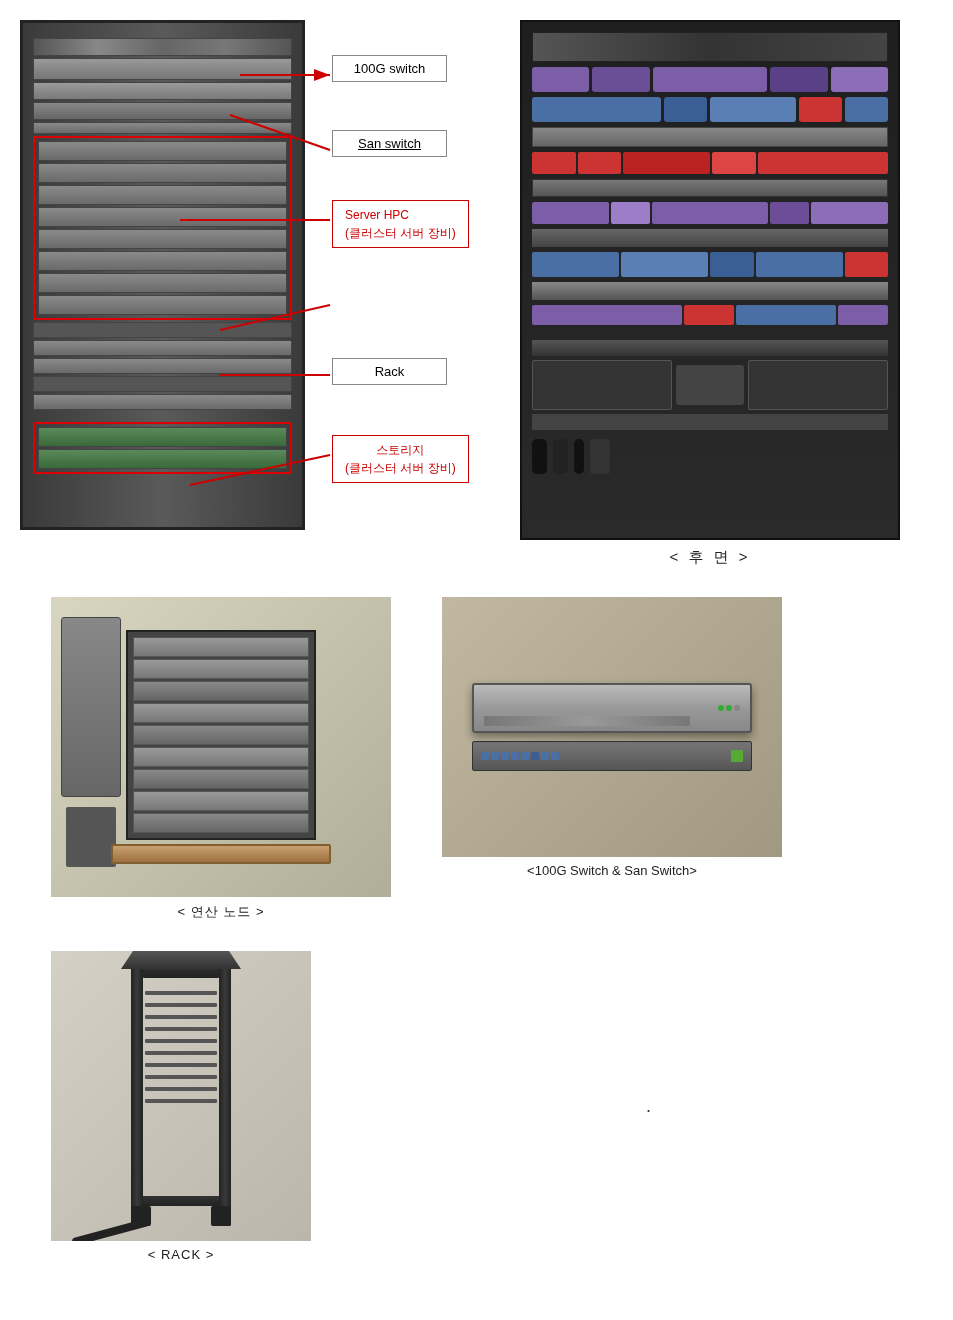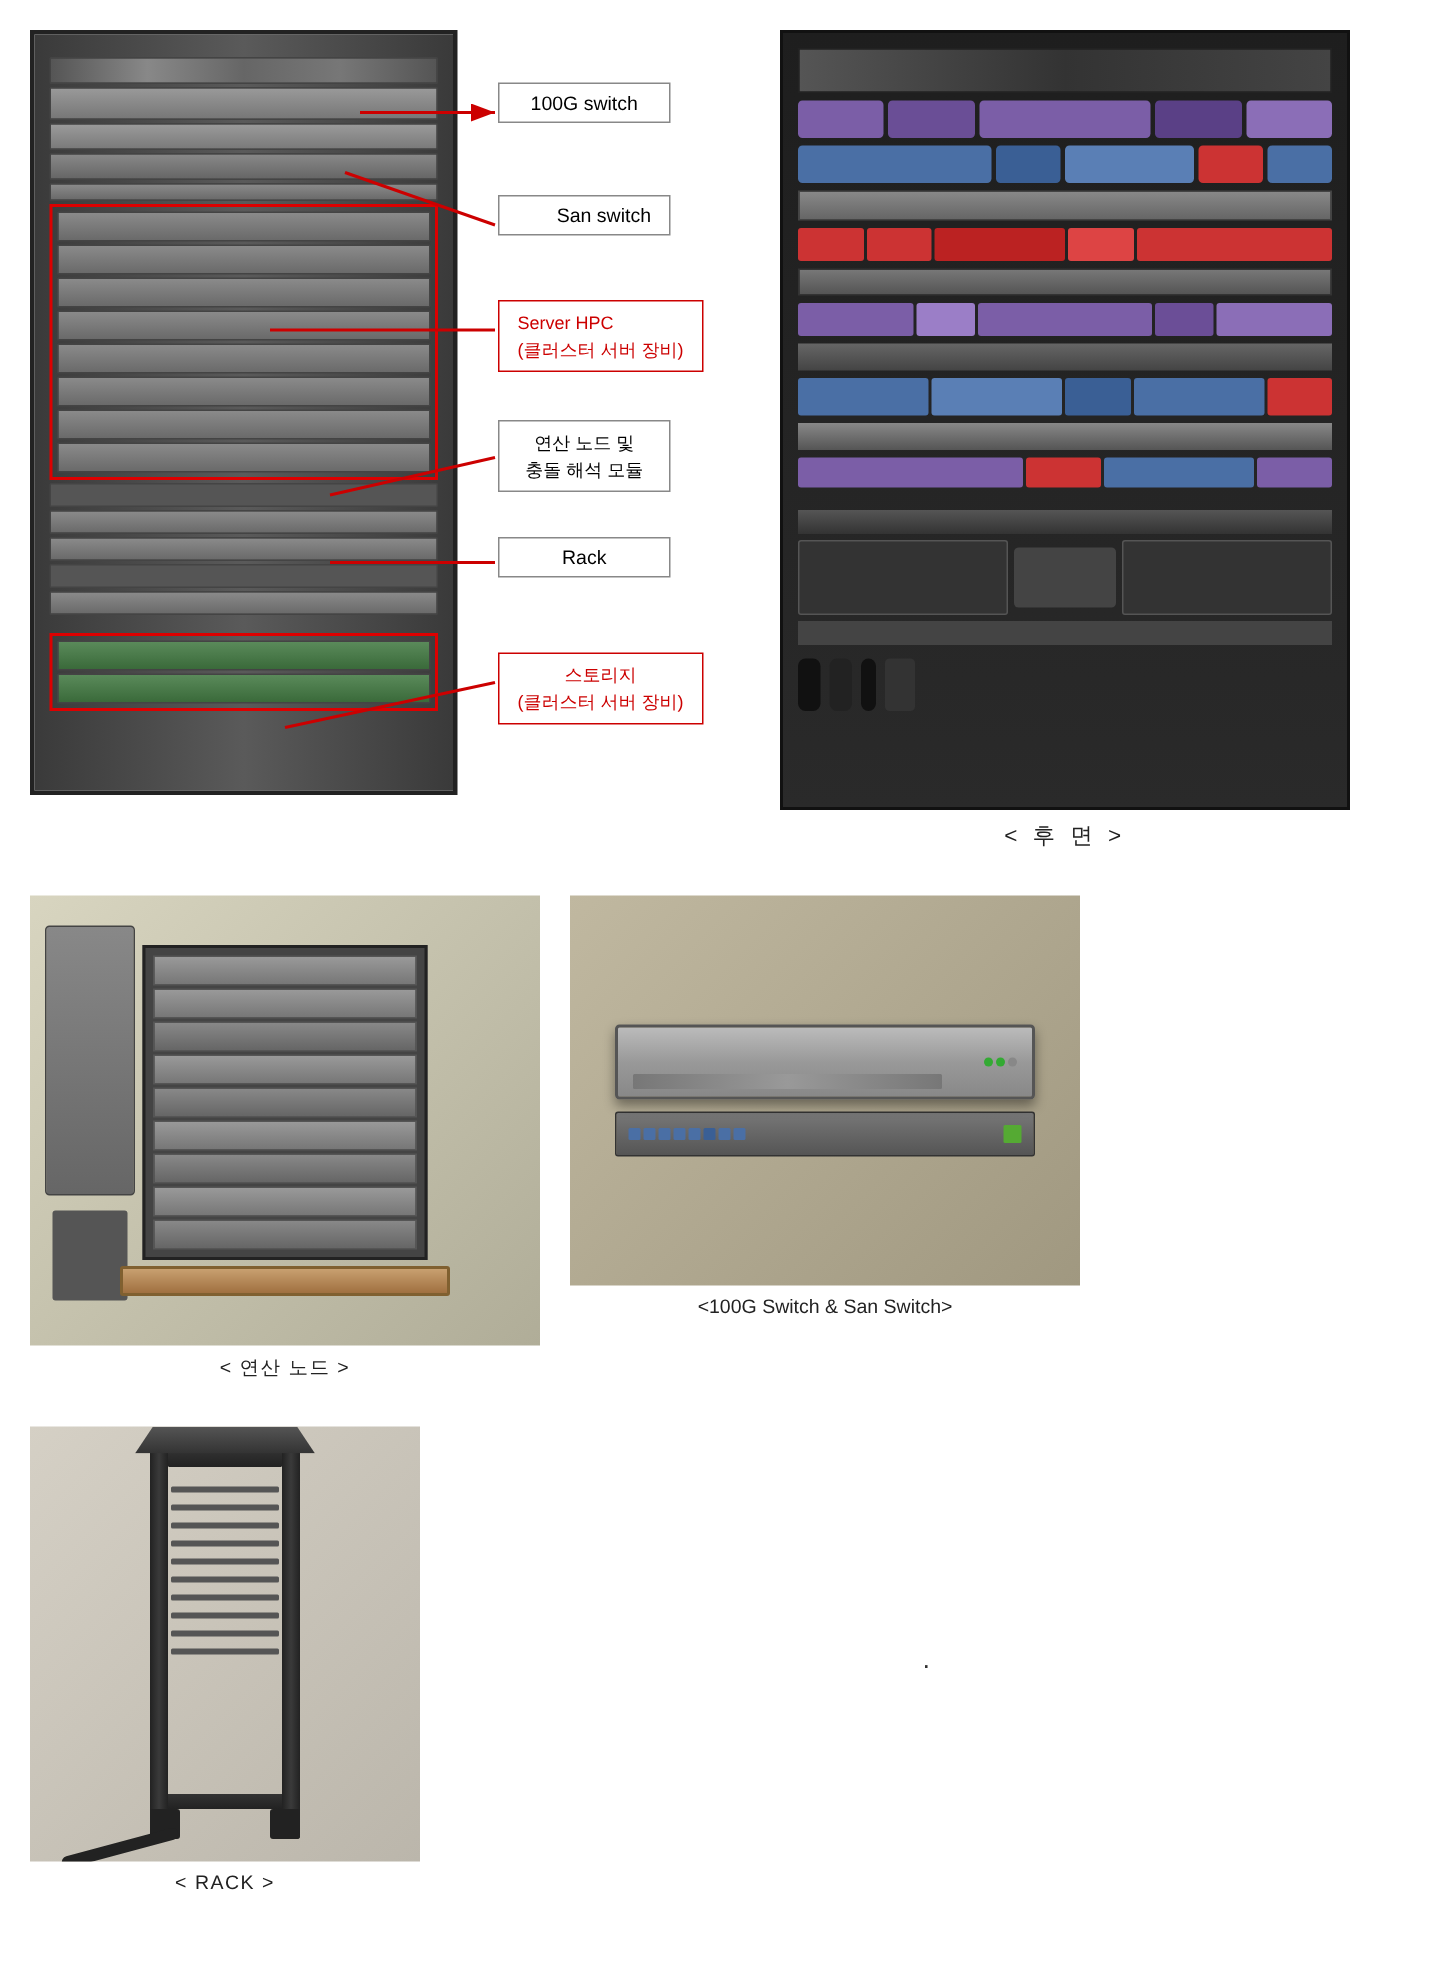--- a/index.html
+++ b/index.html
@@ -60,20 +60,21 @@
     .bottom-section {
       display: flex;
       gap: 20px;
       align-items: flex-start;
     }
 
     .section-wrapper {
       display: flex;
       flex-direction: column;
       align-items: center;
+      margin-left: 31px;
     }
 
     
 
     
     .front-rack-sim {
       width: 285px;
       height: 510px;
       background: linear-gradient(to right, #3a3a3a, #5a5a5a, #3a3a3a);
       border: 3px solid #222;
@@ -172,31 +173,28 @@
             <marker id="arrowhead" markerWidth="8" markerHeight="6" refX="8" refY="3" orient="auto">
               <polygon points="0 0, 8 3, 0 6" fill="#cc0000"></polygon>
             </marker>
           </defs>
         </svg>
 
         <div style="position:absolute; left:312px; top:35px; border:1.5px solid #888; background:#fff; padding:5px 12px; font-size:13px; min-width:115px; text-align:center;">
           <span>100G switch</span>
         </div>
 
-        <div style="position:absolute; left:312px; top:110px; border:1.5px solid #888; background:#fff; padding:5px 12px; font-size:13px; min-width:115px; text-align:right;">
+        <div style="position:absolute; left:312px; top:110px; border:1.5px solid #888; background:#fff; padding:5px 12px; font-size:13px; min-width:115px; text-align:center;text-decoration:underline;">
           <span>San switch</span>
         </div>
 
         <div style="position:absolute; left:312px; top:180px; border:1.5px solid #cc0000; background:#fff; padding:5px 12px; font-size:12px; min-width:115px; color:#cc0000; line-height:1.5;">
           Server HPC<br>(클러스터 서버 장비)
         </div>
 
-        <div style="position:absolute; left:312px; top:260px; border:1.5px solid #888; background:#fff; padding:5px 12px; font-size:12px; min-width:115px; text-align:center; line-height:1.5;">
-          연산 노드 및<br>충돌 해석 모듈
-        </div>
 
         <div style="position:absolute; left:312px; top:338px; border:1.5px solid #888; background:#fff; padding:5px 12px; font-size:13px; min-width:115px; text-align:center;">
           <span>Rack</span>
         </div>
 
         <div style="position:absolute; left:312px; top:415px; border:1.5px solid #cc0000; background:#fff; padding:5px 12px; font-size:12px; min-width:115px; text-align:center; color:#cc0000; line-height:1.5;">
           스토리지<br>(클러스터 서버 장비)
         </div>
       </div>
 

